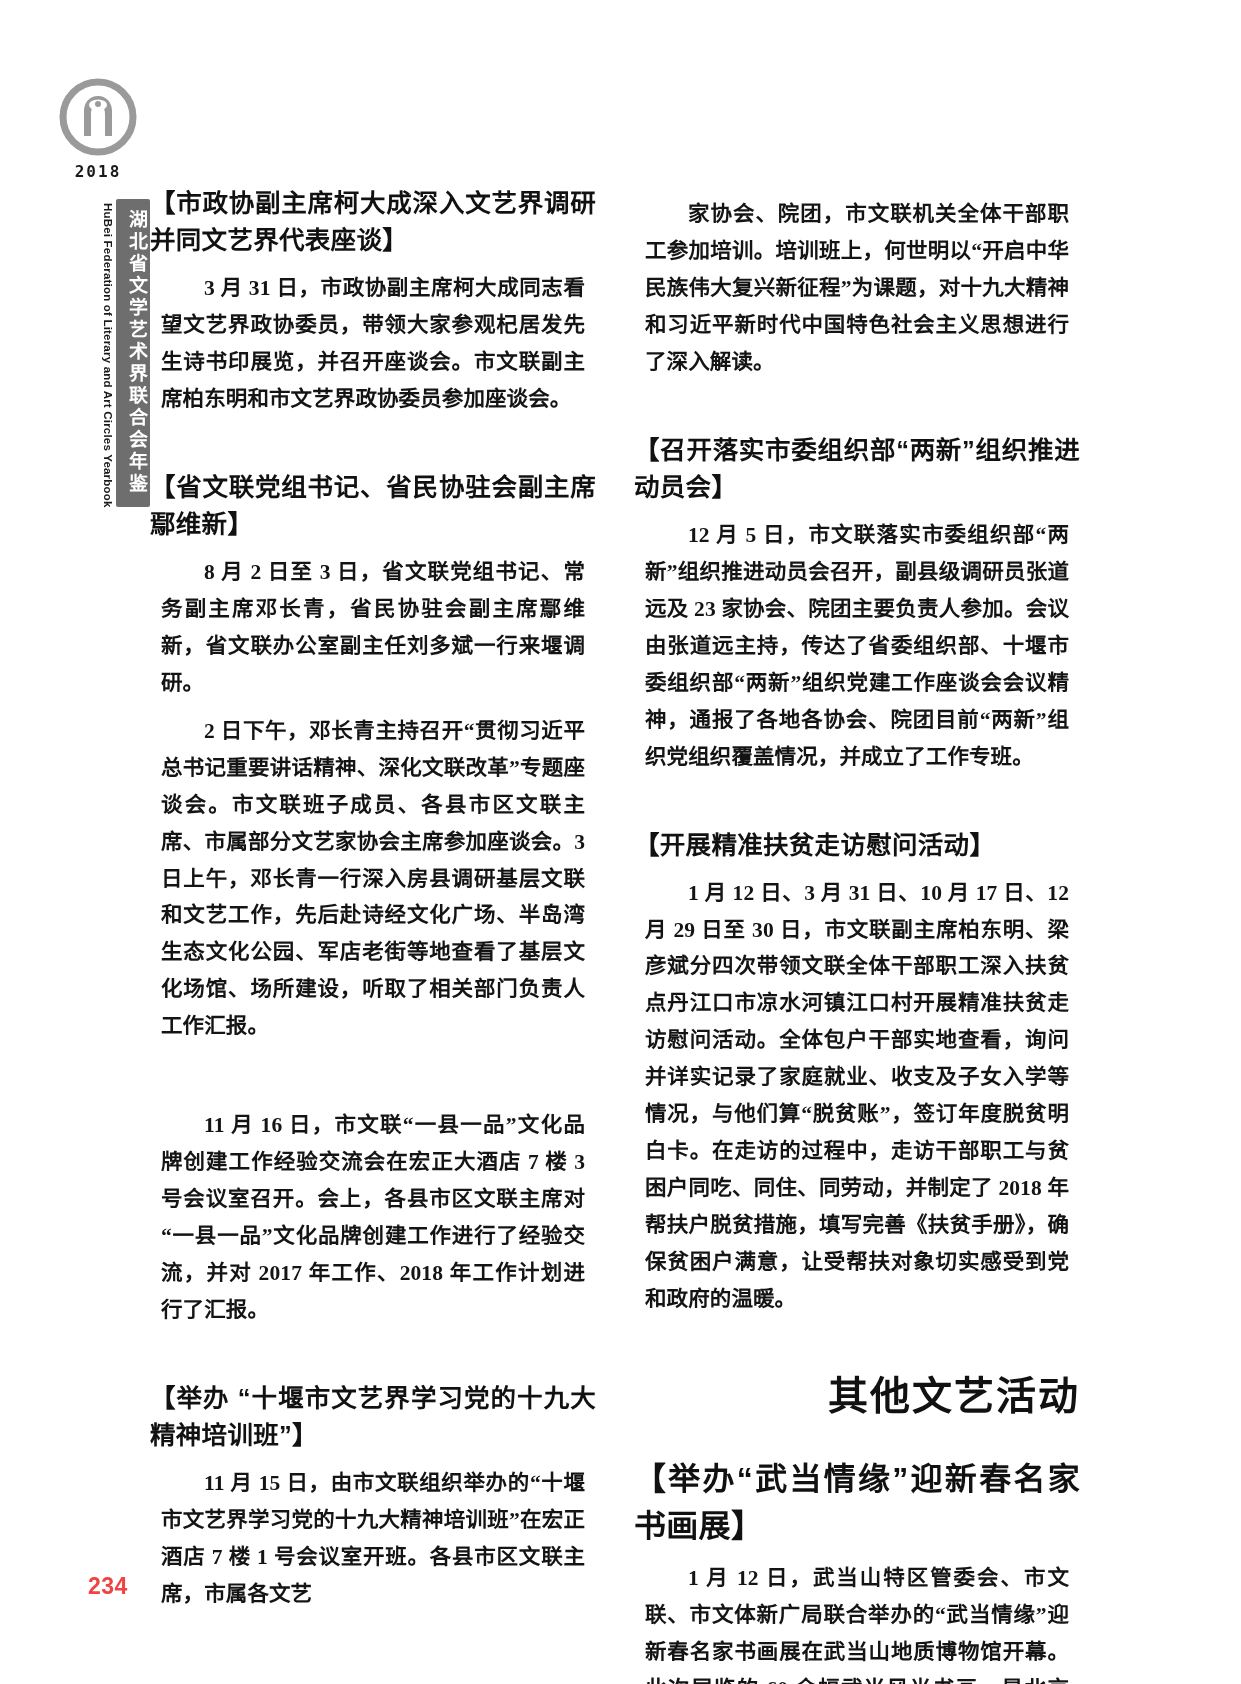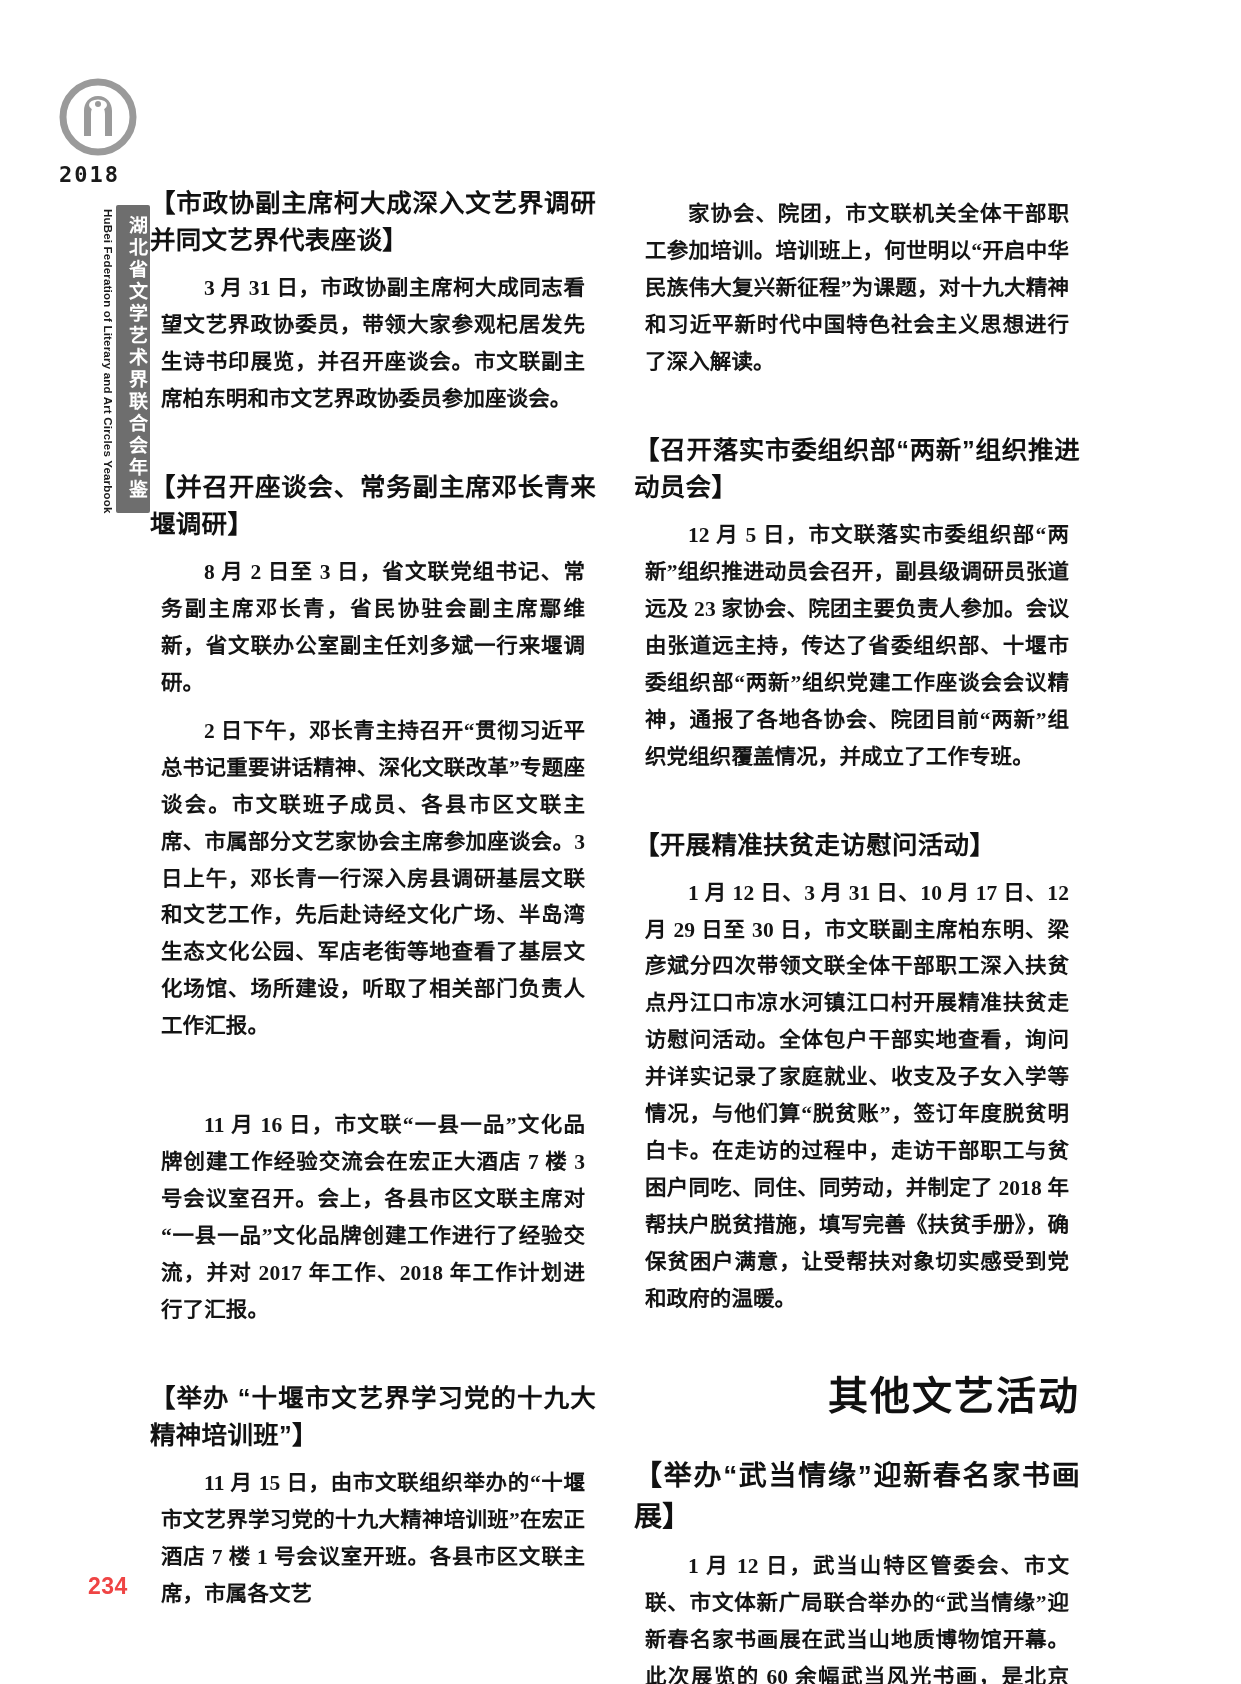--- a/index.html
+++ b/index.html
@@ -34,23 +34,24 @@
     height: 78px;
     margin-left: 4px;
     position: relative;
   }
   .logo-mark svg { display: block; }
 
   .logo-year {
     margin-top: 6px;
     margin-left: 4px;
     width: 78px;
+    text-align: center;
     font-family: "DejaVu Sans Mono", monospace;
     font-weight: 700;
-    font-size: 22px;
+    font-size: 16px;
     letter-spacing: 2px;
     color: #1a1a1a;
   }
 
   .banner {
     margin-top: 18px;
     margin-left: 2px;
     display: flex;
     flex-direction: row-reverse;
     align-items: flex-start;
@@ -100,21 +101,21 @@
     font-weight: 700;
     font-size: 25.5px;
     line-height: 1.45;
     letter-spacing: 0.3px;
     color: #111;
     margin: 0 0 2px 0;
     text-align: justify;
     text-justify: inter-character;
   }
   .art-title.small {
-    font-size: 28px;
+    font-size: 32px;
   }
 
   p.body {
     margin: 11px;
     font-family: "Liberation Serif", "DejaVu Serif", serif;
     font-weight: 700;
     font-size: 21.5px;
     line-height: 1.72;
     text-indent: 2em;
     text-align: justify;
@@ -175,21 +176,21 @@
 
   <div class="columns">
 
     <div class="col">
 
       <h2 class="art-title">【市政协副主席柯大成深入文艺界调研并同文艺界代表座谈】</h2>
       <p class="body">3 月 31 日，市政协副主席柯大成同志看望文艺界政协委员，带领大家参观杞居发先生诗书印展览，并召开座谈会。市文联副主席柏东明和市文艺界政协委员参加座谈会。</p>
 
       <div class="gap-lg"></div>
 
-      <h2 class="art-title">【并召开座谈会、常务副主席邓长青来堰调研】</h2>
+      <h2 class="art-title">【省文联党组书记、省民协驻会副主席鄢维新】</h2>
       <p class="body">8 月 2 日至 3 日，省文联党组书记、常务副主席邓长青，省民协驻会副主席鄢维新，省文联办公室副主任刘多斌一行来堰调研。</p>
       <p class="body cont">2 日下午，邓长青主持召开“贯彻习近平总书记重要讲话精神、深化文联改革”专题座谈会。市文联班子成员、各县市区文联主席、市属部分文艺家协会主席参加座谈会。3 日上午，邓长青一行深入房县调研基层文联和文艺工作，先后赴诗经文化广场、半岛湾生态文化公园、军店老街等地查看了基层文化场馆、场所建设，听取了相关部门负责人工作汇报。</p>
 
       <div class="gap-lg"></div>
 
       <p class="body">11 月 16 日，市文联“一县一品”文化品牌创建工作经验交流会在宏正大酒店 7 楼 3 号会议室召开。会上，各县市区文联主席对“一县一品”文化品牌创建工作进行了经验交流，并对 2017 年工作、2018 年工作计划进行了汇报。</p>
 
       <div class="gap-lg"></div>
 
       <h2 class="art-title">【举办 “十堰市文艺界学习党的十九大精神培训班”】</h2>

